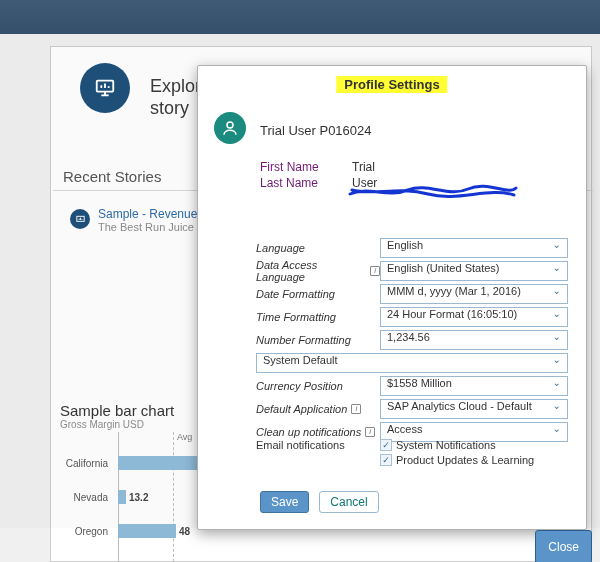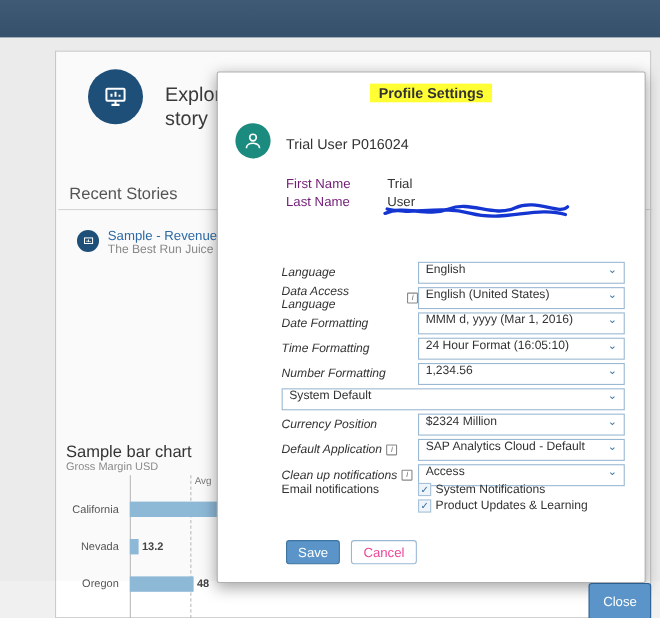--- a/index.html
+++ b/index.html
@@ -48,21 +48,21 @@
 
   .notif { position:absolute; top:373px; left:58px; right:18px; display:flex; font-size:11px; color:#333; }
   .notif-label { width:124px; }
   .notif-opts { flex:1; }
   .chk-row { display:flex; align-items:center; gap:4px; margin-bottom:3px; }
   .chk { width:12px; height:12px; border:1px solid #a7c2d8; background:#eef4f9; display:flex; align-items:center; justify-content:center; font-size:9px; color:#2d6aa3; }
 
   .btn-row { position:absolute; top:425px; left:62px; display:flex; gap:10px; }
   .btn { height:22px; padding:0 10px; font-size:12px; border-radius:3px; display:flex; align-items:center; cursor:pointer; }
   .btn-save { background:#5a94c8; color:#fff; border:1px solid #3d74a0; }
-  .btn-cancel { background:#fff; color:#ec4899; border:1px solid #9bb8d3; }
+  .btn-cancel { background:#fff; color:#0f766e; border:1px solid #9bb8d3; }
 
   .close-btn { position:absolute; top:530px; right:8px; height:22px; padding:16px 12px; background:#5a94c8; color:#fff; border:1px solid #2a5d90; border-radius:3px; font-size:12px; display:flex; align-items:center; cursor:pointer; }
 
   .overlay-shade { position:absolute; top:34px; left:0; right:0; bottom:34px; background:rgba(80,100,120,.03); pointer-events:none; }
 </style>
 </head>
 <body>
 
 <div class="bg-topbar"></div>
 <div class="bg-panel"></div>
@@ -187,21 +187,21 @@
     </div>
     <div class="pref-row">
       <div class="sel">
           <span>System Default</span>
           <span class="chev">⌄</span>
         </div>
     </div>
     <div class="pref-row">
       <div class="pref-label">Currency Position</div>
       <div class="sel">
-          <span>$2324 Million</span>
+          <span>$1558 Million</span>
           <span class="chev">⌄</span>
         </div>
     </div>
     <div class="pref-row">
       <div class="pref-label">
           <span>Default Application</span>
           <span class="info-icon">i</span>
         </div>
       <div class="sel">
           <span>SAP Analytics Cloud - Default</span>

